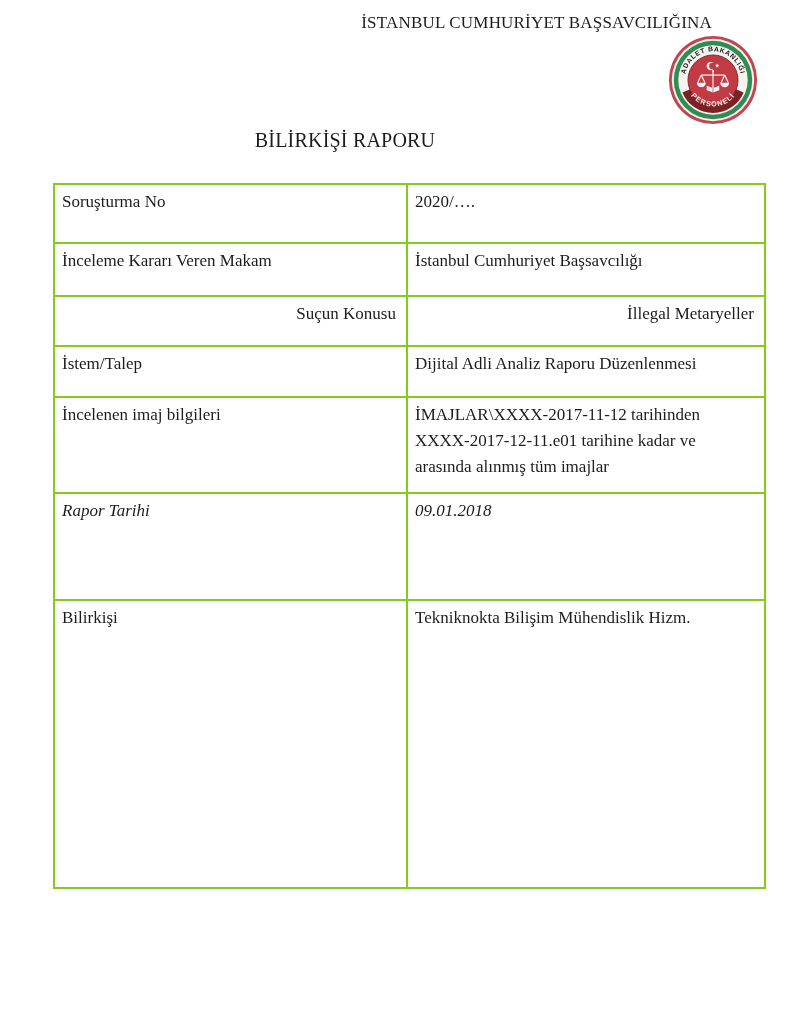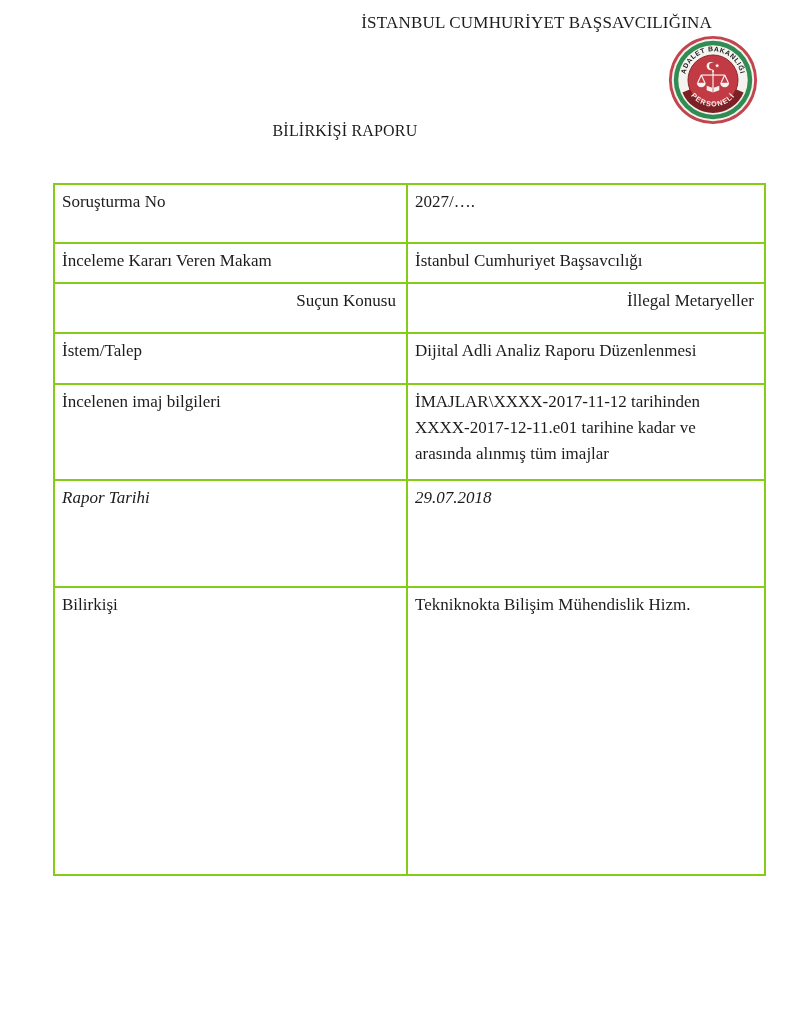--- a/index.html
+++ b/index.html
@@ -21,25 +21,25 @@
     top: 13px;
     left: 0;
     width: 712px;
     text-align: right;
     font-size: 17px;
     letter-spacing: 0.2px;
     white-space: nowrap;
   }
   .report-title {
     position: absolute;
-    top: 122px;
+    top: 129px;
     left: 0;
     width: 690px;
     text-align: center;
-    font-size: 16px;
+    font-size: 20px;
     letter-spacing: 0.2px;
     white-space: nowrap;
   }
   .seal {
     position: absolute;
     left: 668px;
     top: 35px;
     width: 90px;
     height: 90px;
   }
@@ -55,21 +55,21 @@
   table.report-table td {
     border: 2px solid #84cc16;
     vertical-align: top;
     padding: 4px 10px 0 7px;
     line-height: 26px;
     overflow: hidden;
   }
   td.label-cell { width: 334px; }
   td.value-cell { width: 339px; }
   tr.r0 { height: 59px; }
-  tr.r1 { height: 40px; margin-top: 20px; }
+  tr.r1 { height: 53px; margin-top: 20px; }
   tr.r2 { height: 50px; text-align: right; }
   tr.r3 { height: 51px; margin-top: 8px; }
   tr.r4 { height: 51px; }
   tr.r5 { height: 96px; margin-left: 41px; }
   tr.r6 { height: 107px; font-style: italic; }
   tr.r7 { height: 288px; }
   .seal text {
     font-family: "Liberation Sans", "DejaVu Sans", sans-serif;
     font-weight: bold;
   }
@@ -119,41 +119,41 @@
       <path d="M50,59 V64" stroke="#c23a43" stroke-width="0.8"></path>
     </g>
   </svg>
 
   <div class="report-title">BİLİRKİŞİ RAPORU</div>
 
   <table class="report-table">
     <tbody>
         <tr class="row r0">
           <td class="label-cell">Soruşturma No</td>
-          <td class="value-cell">2027/….</td>
+          <td class="value-cell">2020/….</td>
         </tr>
         <tr class="row r1">
           <td class="label-cell">İnceleme Kararı Veren Makam</td>
           <td class="value-cell">İstanbul Cumhuriyet Başsavcılığı</td>
         </tr>
         <tr class="row r2">
           <td class="label-cell">Suçun Konusu</td>
           <td class="value-cell">İllegal Metaryeller</td>
         </tr>
         <tr class="row r3">
           <td class="label-cell">İstem/Talep</td>
           <td class="value-cell">Dijital Adli Analiz Raporu Düzenlenmesi</td>
         </tr>
         <tr class="row r5">
           <td class="label-cell">İncelenen imaj bilgileri</td>
           <td class="value-cell">İMAJLAR\XXXX-2017-11-12 tarihinden XXXX-2017-12-11.e01 tarihine kadar ve arasında alınmış tüm imajlar</td>
         </tr>
         <tr class="row r6">
           <td class="label-cell">Rapor Tarihi</td>
-          <td class="value-cell">29.07.2018</td>
+          <td class="value-cell">09.01.2018</td>
         </tr>
         <tr class="row r7">
           <td class="label-cell">Bilirkişi</td>
           <td class="value-cell">Tekniknokta Bilişim Mühendislik Hizm.</td>
         </tr>
       </tbody>
   </table>
 
 </div>
 

